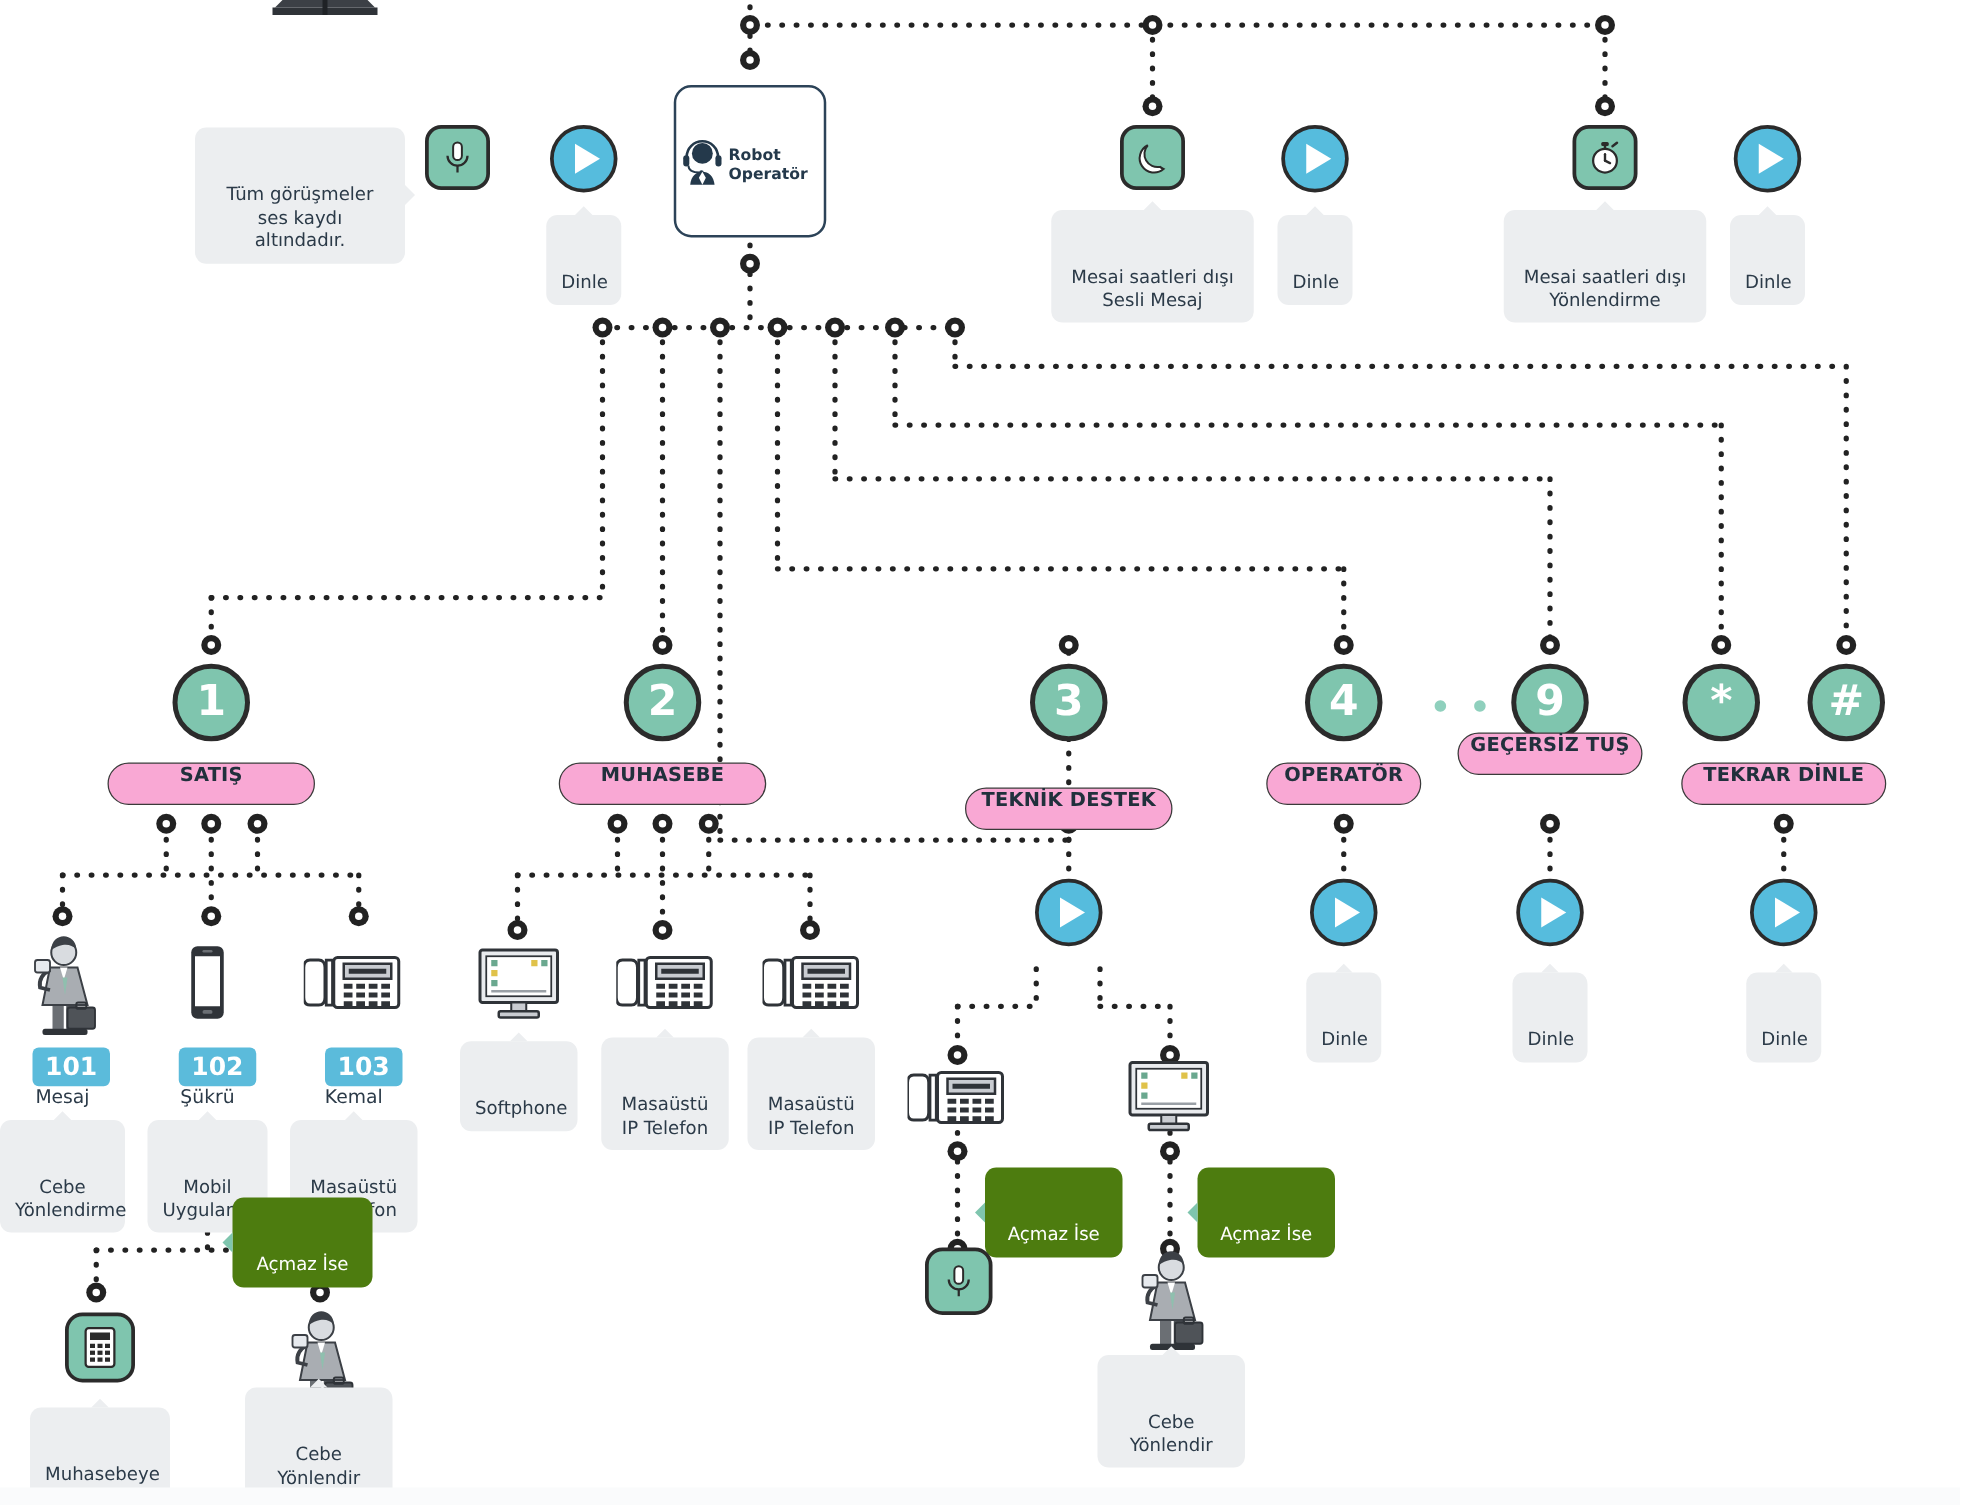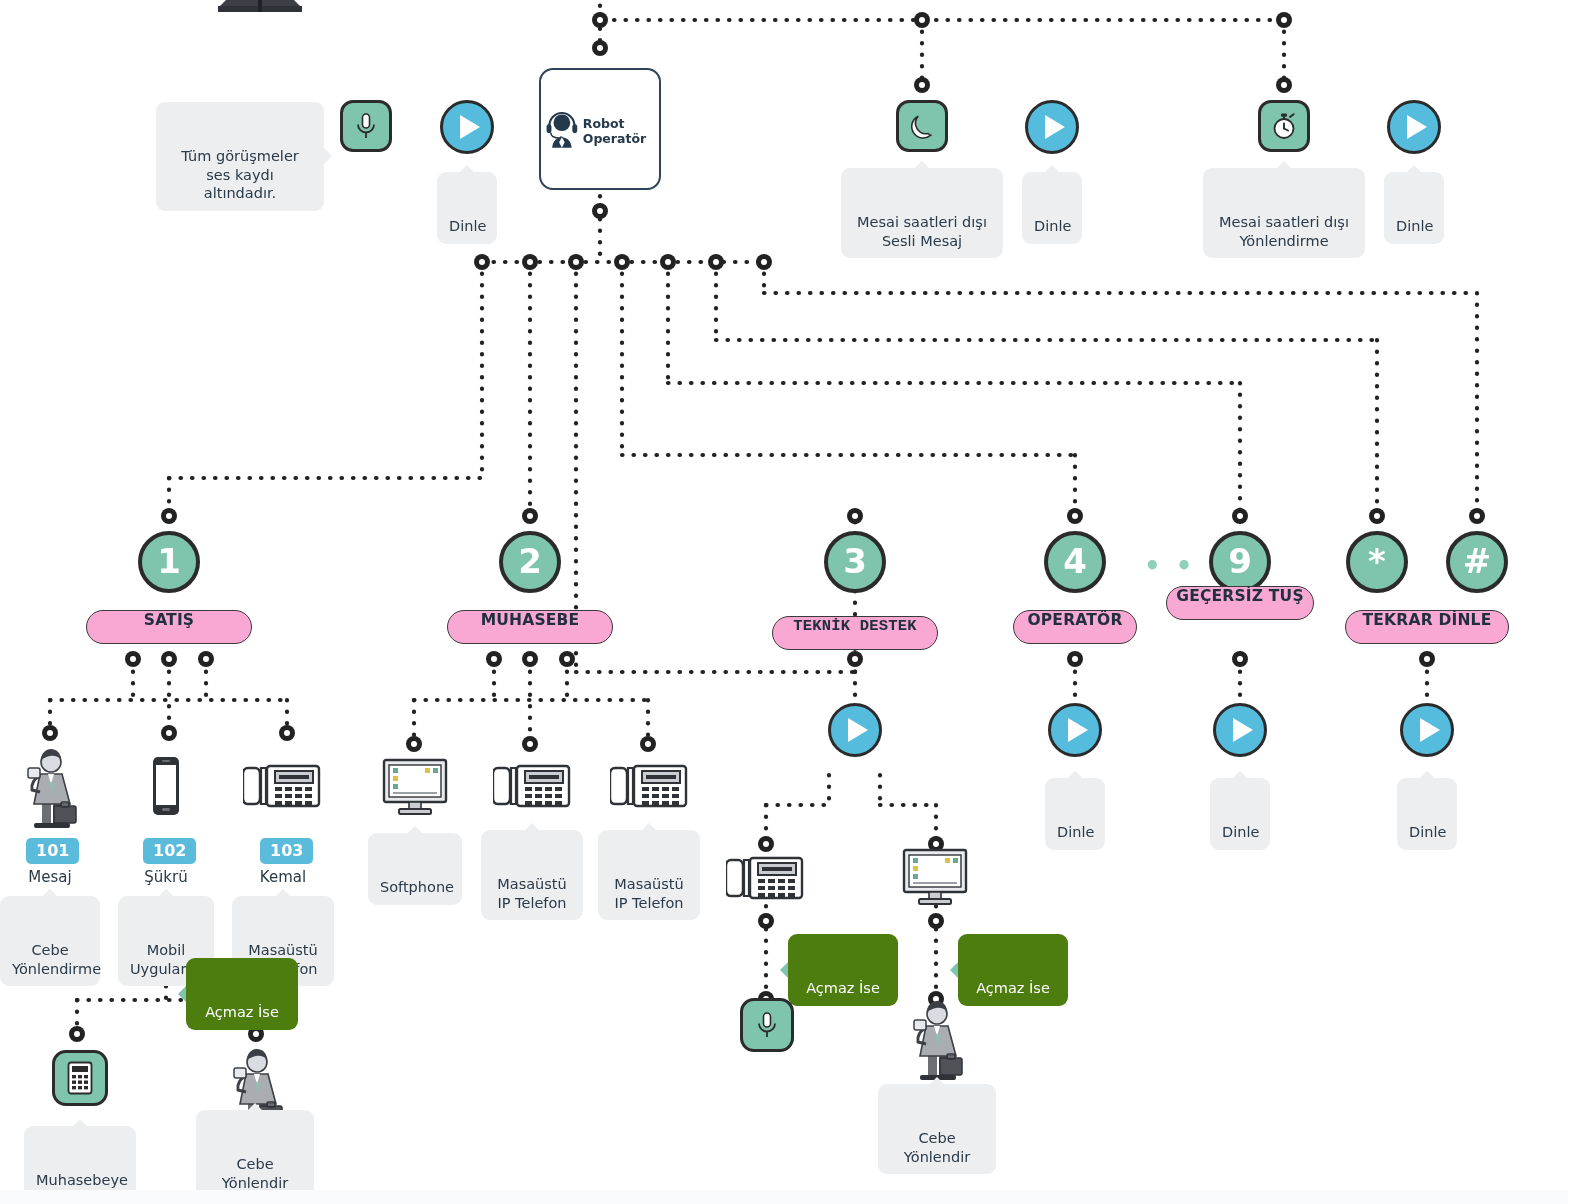--- a/index.html
+++ b/index.html
@@ -93,21 +93,21 @@
     background:#ffffff;border:2px solid #2c4358;box-sizing:border-box;
     display:flex;flex-direction:row;align-items:center;justify-content:center;
   }
   .opcard .cap{
     font-size:12.5px;font-weight:700;color:#24394b;margin-top:3px;
   }
 
   
   .extbadge{
     position:absolute;background:#5bbbdb;color:#ffffff;
-    border-radius:5px;font-size:16px;font-weight:700;
+    border-radius:5px;font-size:20px;font-weight:700;
     padding:3px 10px;line-height:1.25;
   }
   .extname{
     position:absolute;color:#2b3a48;font-size:15px;text-align:center;
     white-space:nowrap;
   }
 
   
   .ellipsis{
     position:absolute;color:#8fd0bd;font-size:26px;letter-spacing:3px;
@@ -360,21 +360,21 @@
   <div class="keycircle" style="left:499px;top:531px;">
     <span>2</span>
   </div>
   <div class="pill" style="left:447px;top:610px;width:166px;">
     <span>MUHASEBE</span>
   </div>
 
   <div class="keycircle" style="left:824px;top:531px;">
     <span>3</span>
   </div>
-  <div class="pill" style="left:772px;top:616px;width:166px;font-family:Liberation Mono, monospace;">
+  <div class="pill" style="left:772px;top:630px;width:166px;">
     <span>TEKNİK DESTEK</span>
   </div>
 
   <div class="keycircle" style="left:1044px;top:531px;">
     <span>4</span>
   </div>
   <div class="pill" style="left:1013px;top:610px;width:124px;">
     <span>OPERATÖR</span>
   </div>
 

